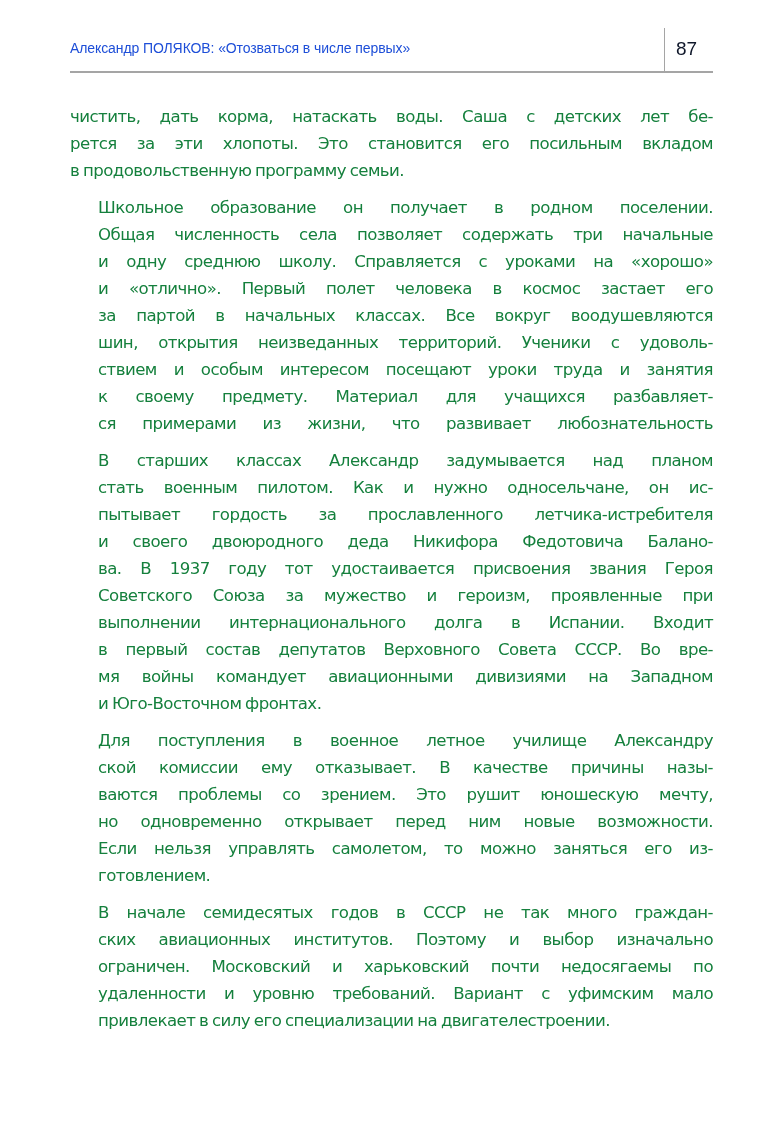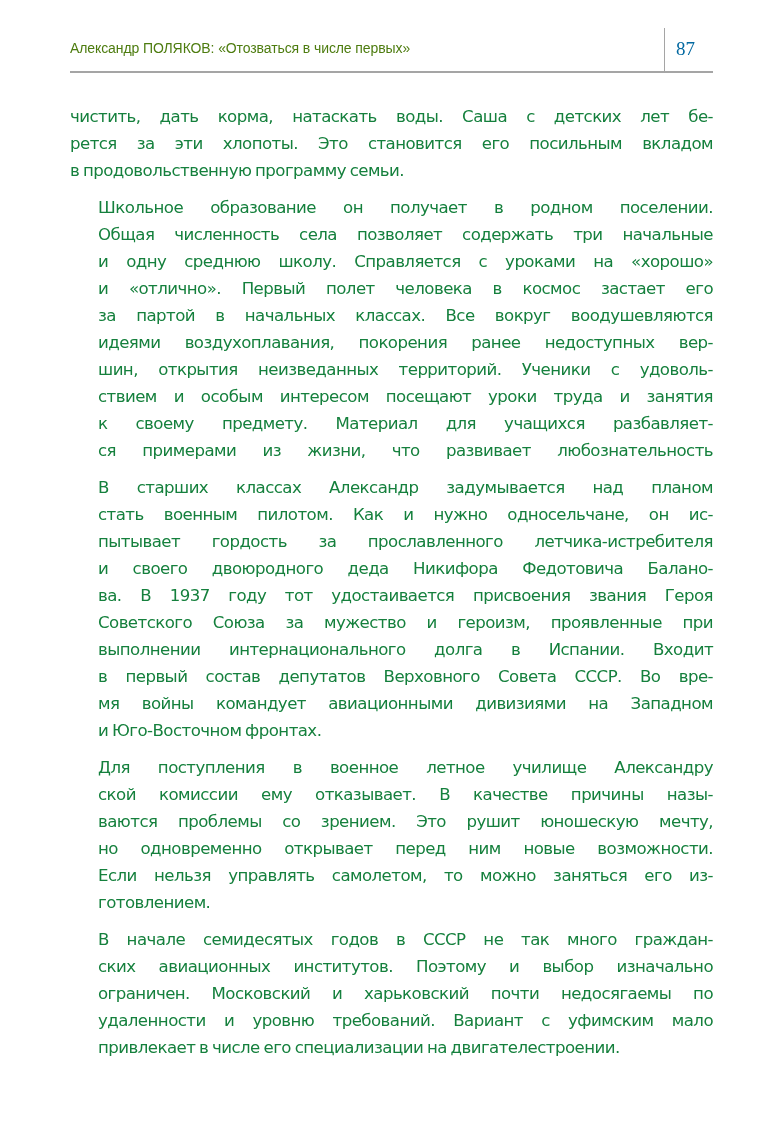--- a/index.html
+++ b/index.html
@@ -22,39 +22,39 @@
       width: 643px;
       height: 51px;
       border-bottom: 2px solid #a5a5a5;
     }
     .header-title {
       position: absolute;
       left: 0;
       top: 20px;
       font-family: "Liberation Sans", sans-serif;
       font-size: 14px;
-      color: #4d7c0f;
+      color: #1d4ed8;
       letter-spacing: -0.1px;
       white-space: nowrap;
     }
     .header-divider {
       position: absolute;
       left: 594px;
       top: 8px;
       width: 1px;
       height: 43px;
       background: #a5a5a5;
     }
     .page-number {
       position: absolute;
       left: 606px;
       top: 18px;
-      font-family: Liberation Serif, serif;
+      font-family: Liberation Sans, sans-serif;
       font-size: 19px;
-      color: #0369a1;
+      color: #0f172a;
     }
     .body-text {
       position: absolute;
       left: 70px;
       top: 103px;
       width: 643px;
     }
     .paragraph {
       margin: 0 0 10px 0;
       font-family: "DejaVu Sans", sans-serif;
@@ -93,21 +93,20 @@
       <span class="line">чистить, дать корма, натаскать воды. Саша с детских лет бе-</span>
       <span class="line">рется за эти хлопоты. Это становится его посильным вкладом</span>
       <span class="line last">в продовольственную программу семьи.</span>
     </p>
     <p class="paragraph indent">
       <span class="line" style="text-indent: 28px;">Школьное образование он получает в родном поселении.</span>
       <span class="line">Общая численность села позволяет содержать три начальные</span>
       <span class="line">и одну среднюю школу. Справляется с уроками на «хорошо»</span>
       <span class="line">и «отлично». Первый полет человека в космос застает его</span>
       <span class="line">за партой в начальных классах. Все вокруг воодушевляются</span>
-      <span class="line">идеями воздухоплавания, покорения ранее недоступных вер-</span>
       <span class="line">шин, открытия неизведанных территорий. Ученики с удоволь-</span>
       <span class="line">ствием и особым интересом посещают уроки труда и занятия</span>
       <span class="line">к своему предмету. Материал для учащихся разбавляет-</span>
       <span class="line">ся примерами из жизни, что развивает любознательность</span>
     </p>
     <p class="paragraph indent">
       <span class="line" style="text-indent: 28px;">В старших классах Александр задумывается над планом</span>
       <span class="line">стать военным пилотом. Как и нужно односельчане, он ис-</span>
       <span class="line">пытывает гордость за прославленного летчика-истребителя</span>
       <span class="line">и своего двоюродного деда Никифора Федотовича Балано-</span>
@@ -124,15 +123,15 @@
       <span class="line">ваются проблемы со зрением. Это рушит юношескую мечту,</span>
       <span class="line">но одновременно открывает перед ним новые возможности.</span>
       <span class="line">Если нельзя управлять самолетом, то можно заняться его из-</span>
       <span class="line last">готовлением.</span>
     </p>
     <p class="paragraph indent">
       <span class="line" style="text-indent: 28px;">В начале семидесятых годов в СССР не так много граждан-</span>
       <span class="line">ских авиационных институтов. Поэтому и выбор изначально</span>
       <span class="line">ограничен. Московский и харьковский почти недосягаемы по</span>
       <span class="line">удаленности и уровню требований. Вариант с уфимским мало</span>
-      <span class="line last">привлекает в числе его специализации на двигателестроении.</span>
+      <span class="line last">привлекает в силу его специализации на двигателестроении.</span>
     </p>
   </div>
 
 </body></html>

